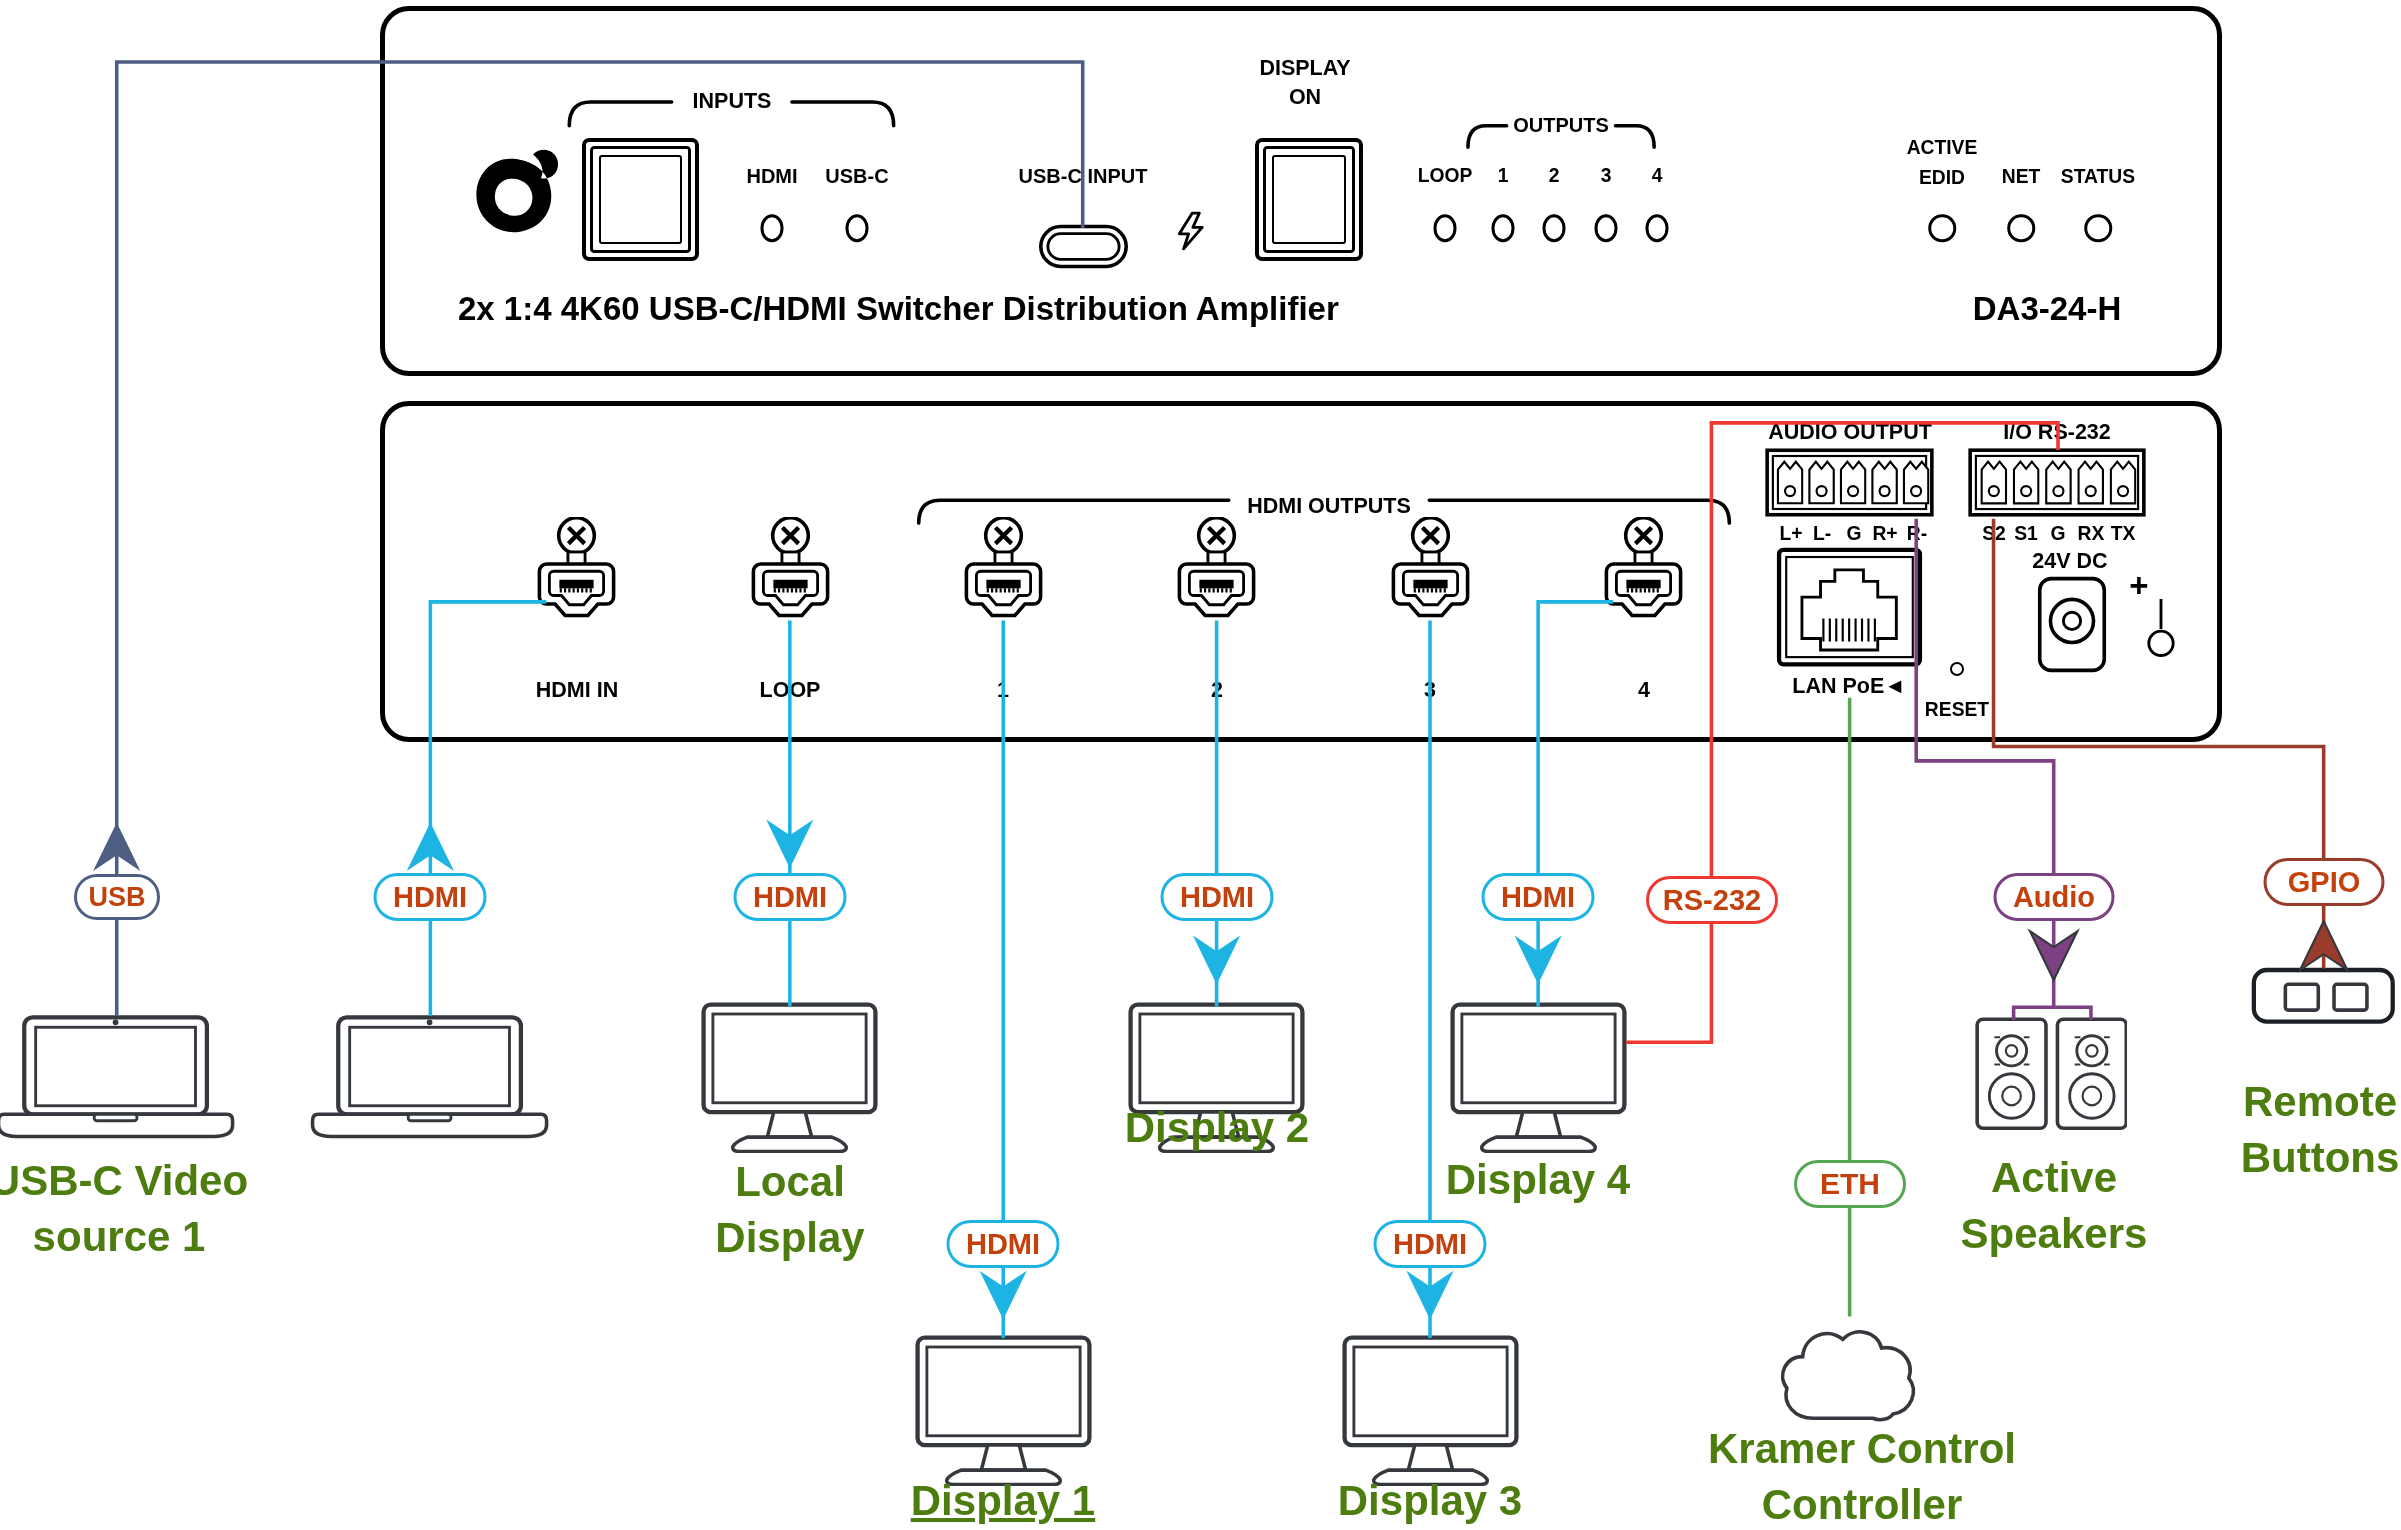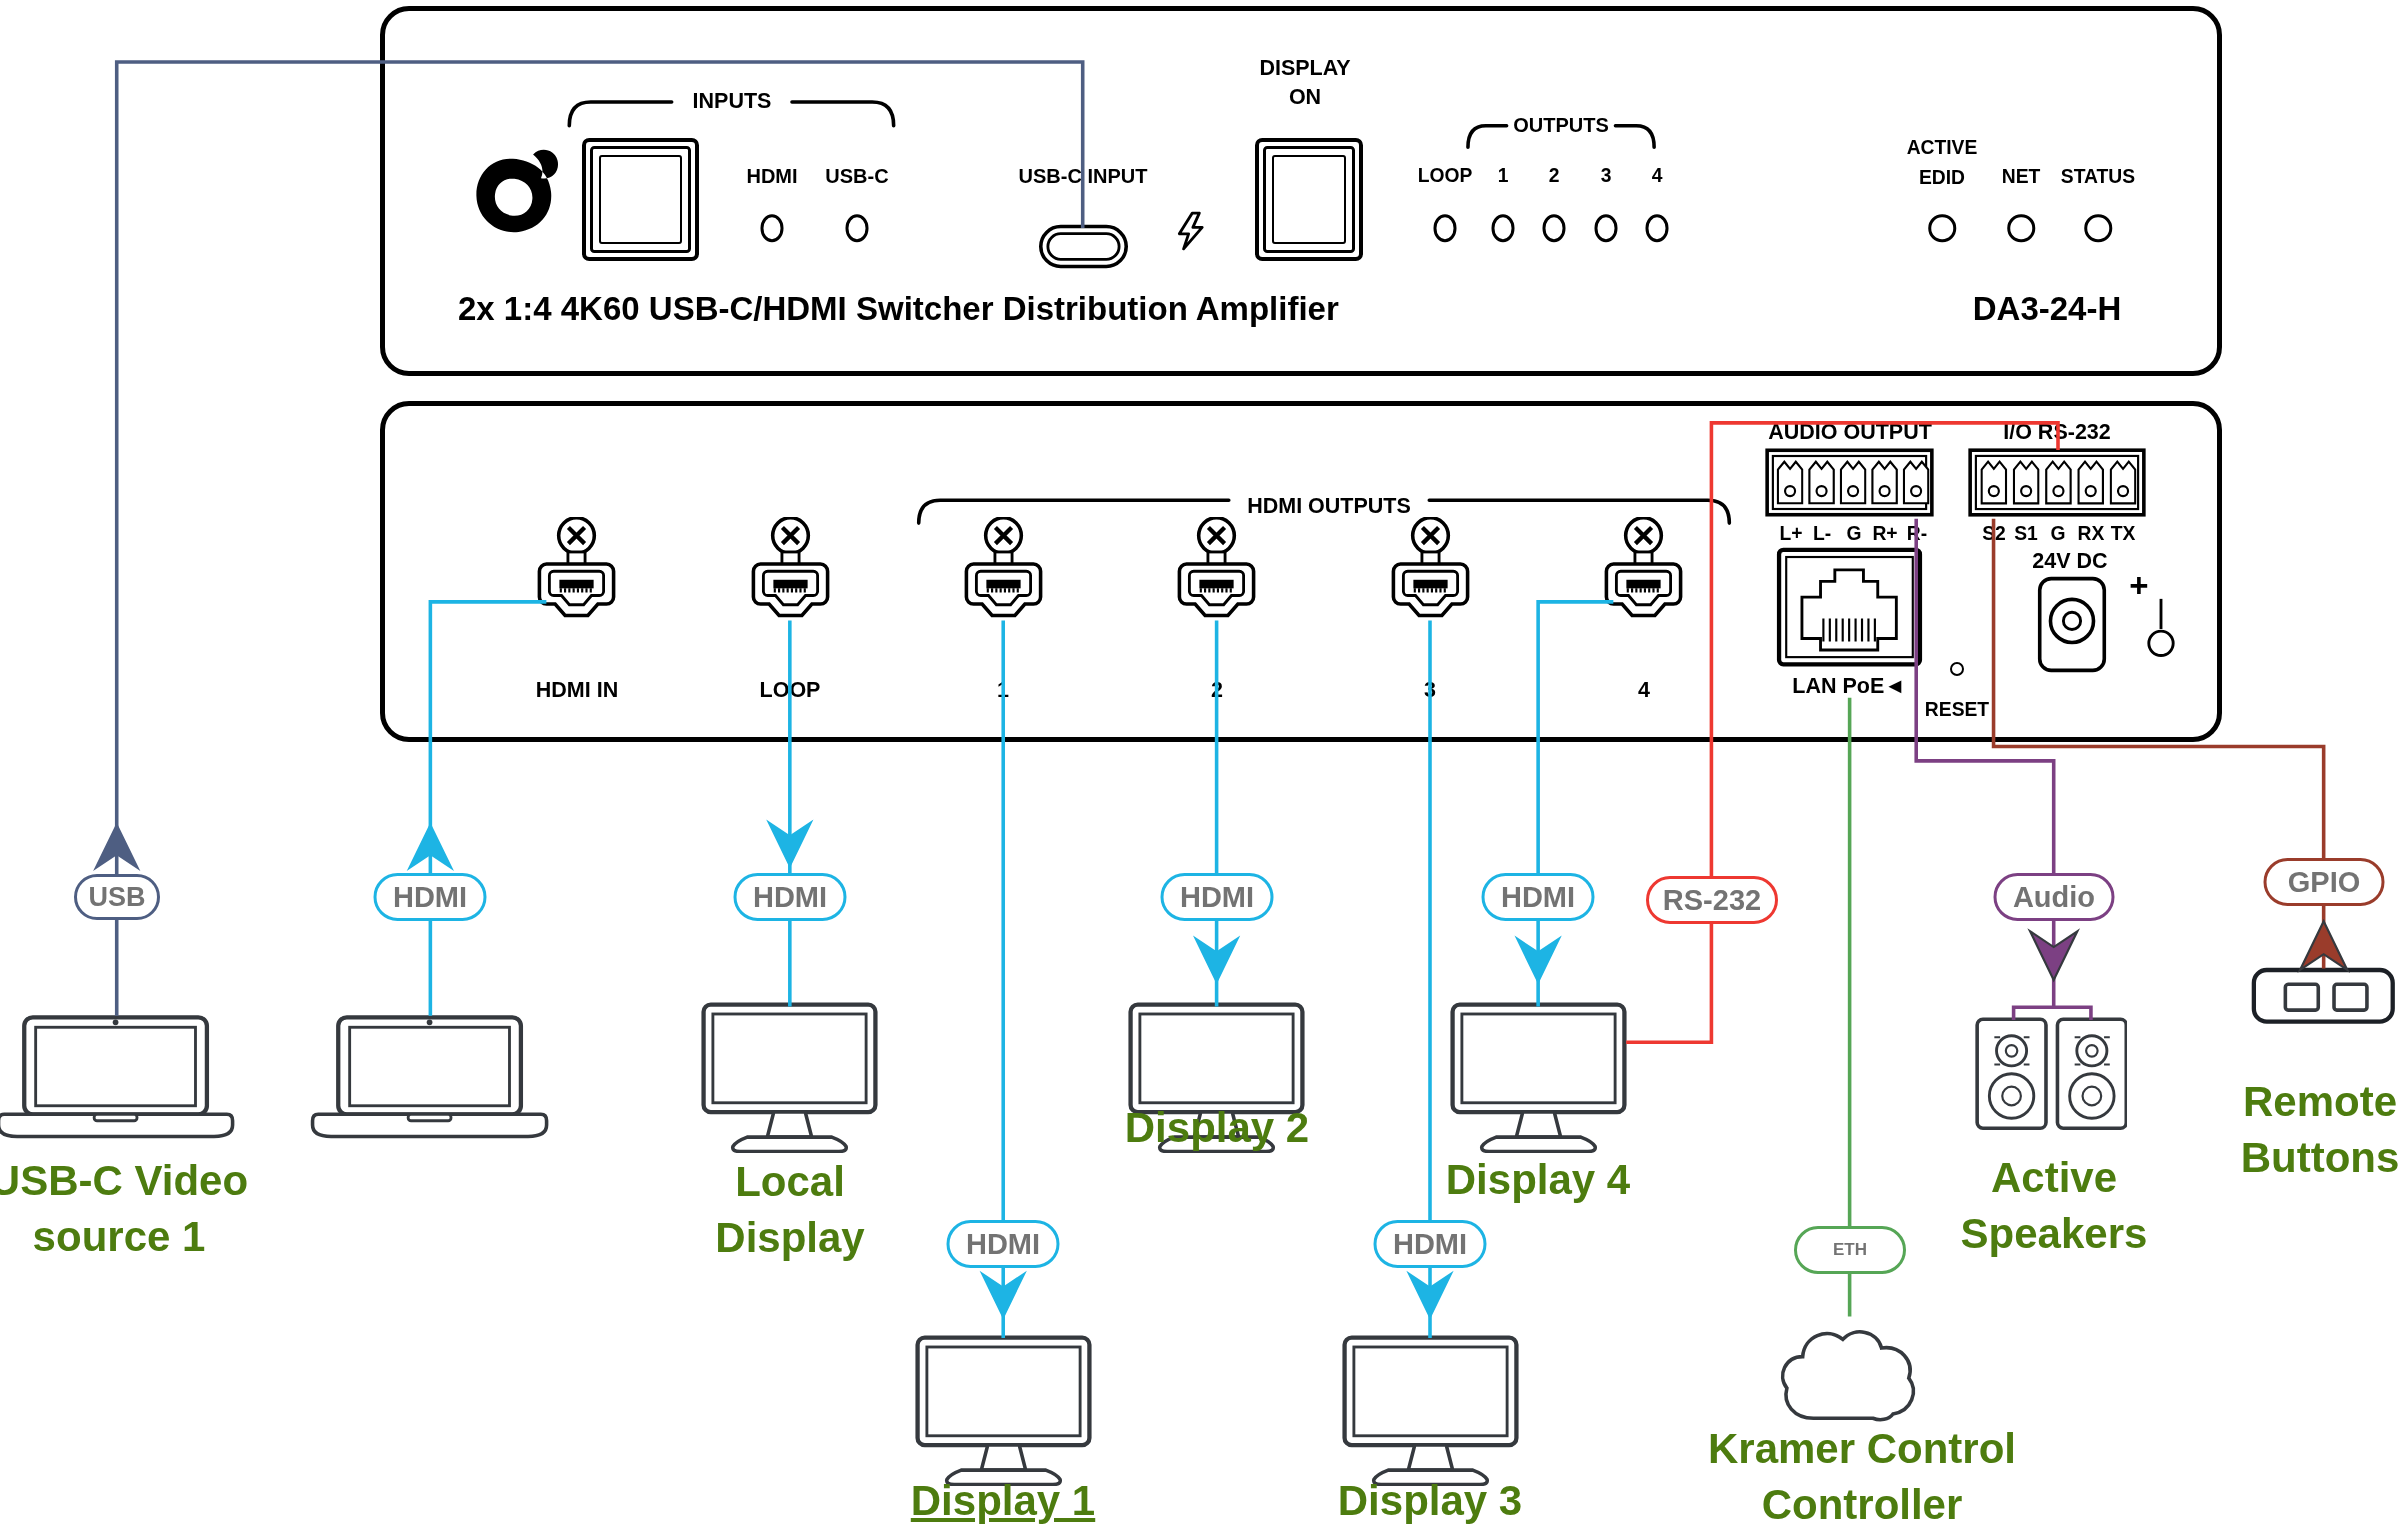--- a/index.html
+++ b/index.html
@@ -5,21 +5,21 @@
   html,body{margin:0;padding:0;background:#fff;}
   .stage{position:relative;width:2401px;height:1531px;background:#fff;
          font-family:"Liberation Sans",sans-serif;overflow:hidden;}
   .abs{position:absolute;}
   .panel{position:absolute;border:5px solid #000;border-radius:29px;background:#fff;z-index:1;}
   .lbl{position:absolute;transform:translate(-50%,-50%);font-weight:bold;color:#000;
        white-space:nowrap;z-index:12;text-align:center;}
   .devlbl{position:absolute;transform:translate(-50%,-50%);font-weight:bold;font-size:42px;
           line-height:56px;color:#4d7c0f;text-align:center;white-space:nowrap;z-index:12;}
   .badge{position:absolute;transform:translate(-50%,-50%);background:#fff;border:3.6px solid #888;
-         border-radius:26px;font-weight:bold;font-size:29px;color:#737373;display:flex;
+         border-radius:26px;font-weight:bold;font-size:29px;color:#c2410c;display:flex;
          align-items:center;justify-content:center;z-index:30;white-space:nowrap;}
   .led{position:absolute;transform:translate(-50%,-50%);width:17px;height:21.5px;
        border:3.6px solid #000;border-radius:50%;background:#fff;z-index:12;}
   .bigled{width:21.5px;height:21.5px;}
   .pbtn{position:absolute;border:4.3px solid #000;border-radius:7.2px;background:#fff;z-index:12;}
   .pbtn>div{position:absolute;inset:4.3px;border:3.6px solid #000;border-radius:4.3px;}
   .pbtn>div:after{content:"";position:absolute;inset:5.7px;border:2.9px solid #000;border-radius:2.9px;}
   .hole{position:absolute;transform:translate(-50%,-50%);width:10px;height:10px;border:2.9px solid #000;
         border-radius:50%;background:#fff;z-index:12;}
   svg.abs{z-index:10;}
@@ -254,21 +254,21 @@
 
   
   <div class="badge" style="left: 117px; top: 897px; width: 80px; height: 40px; font-size: 27px; border-color: rgb(78, 94, 130);">USB</div>
   <div class="badge" style="left: 430px; top: 897px; width: 107px; height: 42px; border-color: rgb(29, 180, 228);">HDMI</div>
   <div class="badge" style="left: 790px; top: 897px; width: 107px; height: 42px; border-color: rgb(29, 180, 228);">HDMI</div>
   <div class="badge" style="left: 1003px; top: 1244px; width: 107px; height: 42px; border-color: rgb(29, 180, 228);">HDMI</div>
   <div class="badge" style="left: 1217px; top: 897px; width: 107px; height: 42px; border-color: rgb(29, 180, 228);">HDMI</div>
   <div class="badge" style="left: 1430px; top: 1244px; width: 107px; height: 42px; border-color: rgb(29, 180, 228);">HDMI</div>
   <div class="badge" style="left: 1538px; top: 897px; width: 107px; height: 42px; border-color: rgb(29, 180, 228);">HDMI</div>
   <div class="badge" style="left: 1712px; top: 900px; width: 126px; height: 42px; border-color: rgb(238, 56, 49);">RS-232</div>
-  <div class="badge" style="left: 1850px; top: 1250px; width: 106px; height: 42px; font-size: 17px; border-color: rgb(86, 166, 86); text-align: right;">ETH</div>
+  <div class="badge" style="left: 1850px; top: 1184px; width: 106px; height: 42px; font-size: 30px; border-color: rgb(86, 166, 86); text-align: right;">ETH</div>
   <div class="badge" style="left: 2054px; top: 897px; width: 115px; height: 42px; border-color: rgb(124, 64, 131);">Audio</div>
   <div class="badge" style="left: 2324px; top: 882px; width: 115px; height: 42px; border-color: rgb(154, 60, 43);">GPIO</div>
 
   
   <svg class="abs" style="left:-5px;top:1013px" width="244" height="132" viewBox="0 0 340 185">
       <use href="#laptop"></use>
     </svg>
   <svg class="abs" style="left:309px;top:1013px" width="244" height="132" viewBox="0 0 340 185">
       <use href="#laptop"></use>
     </svg>

